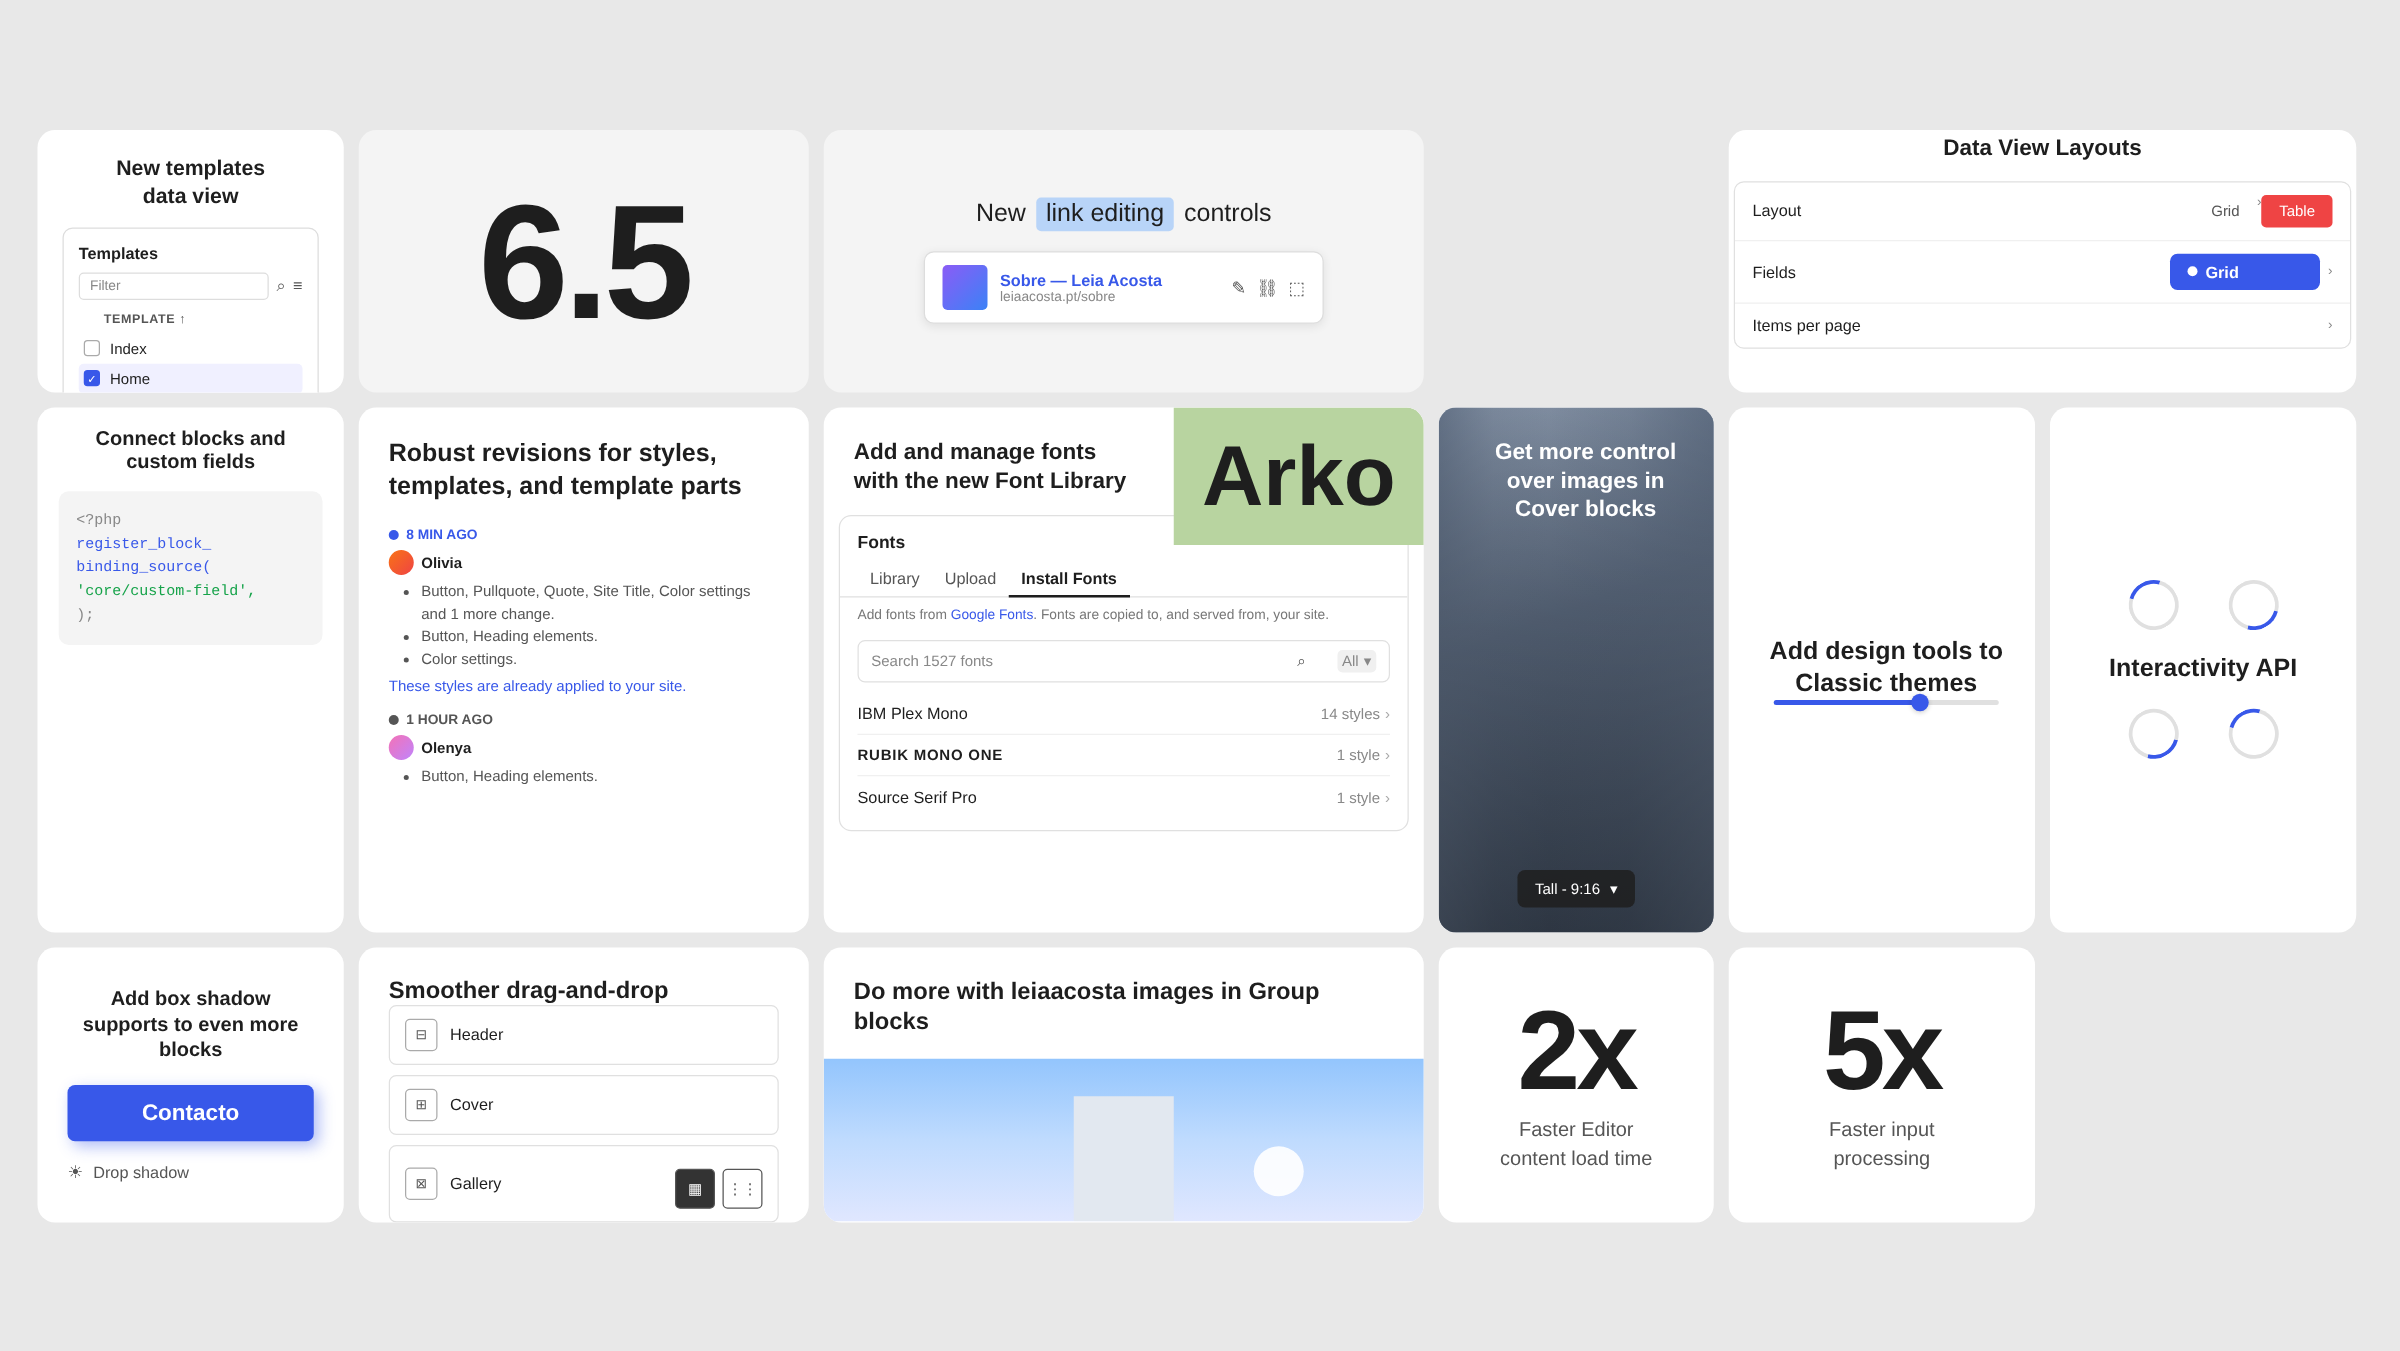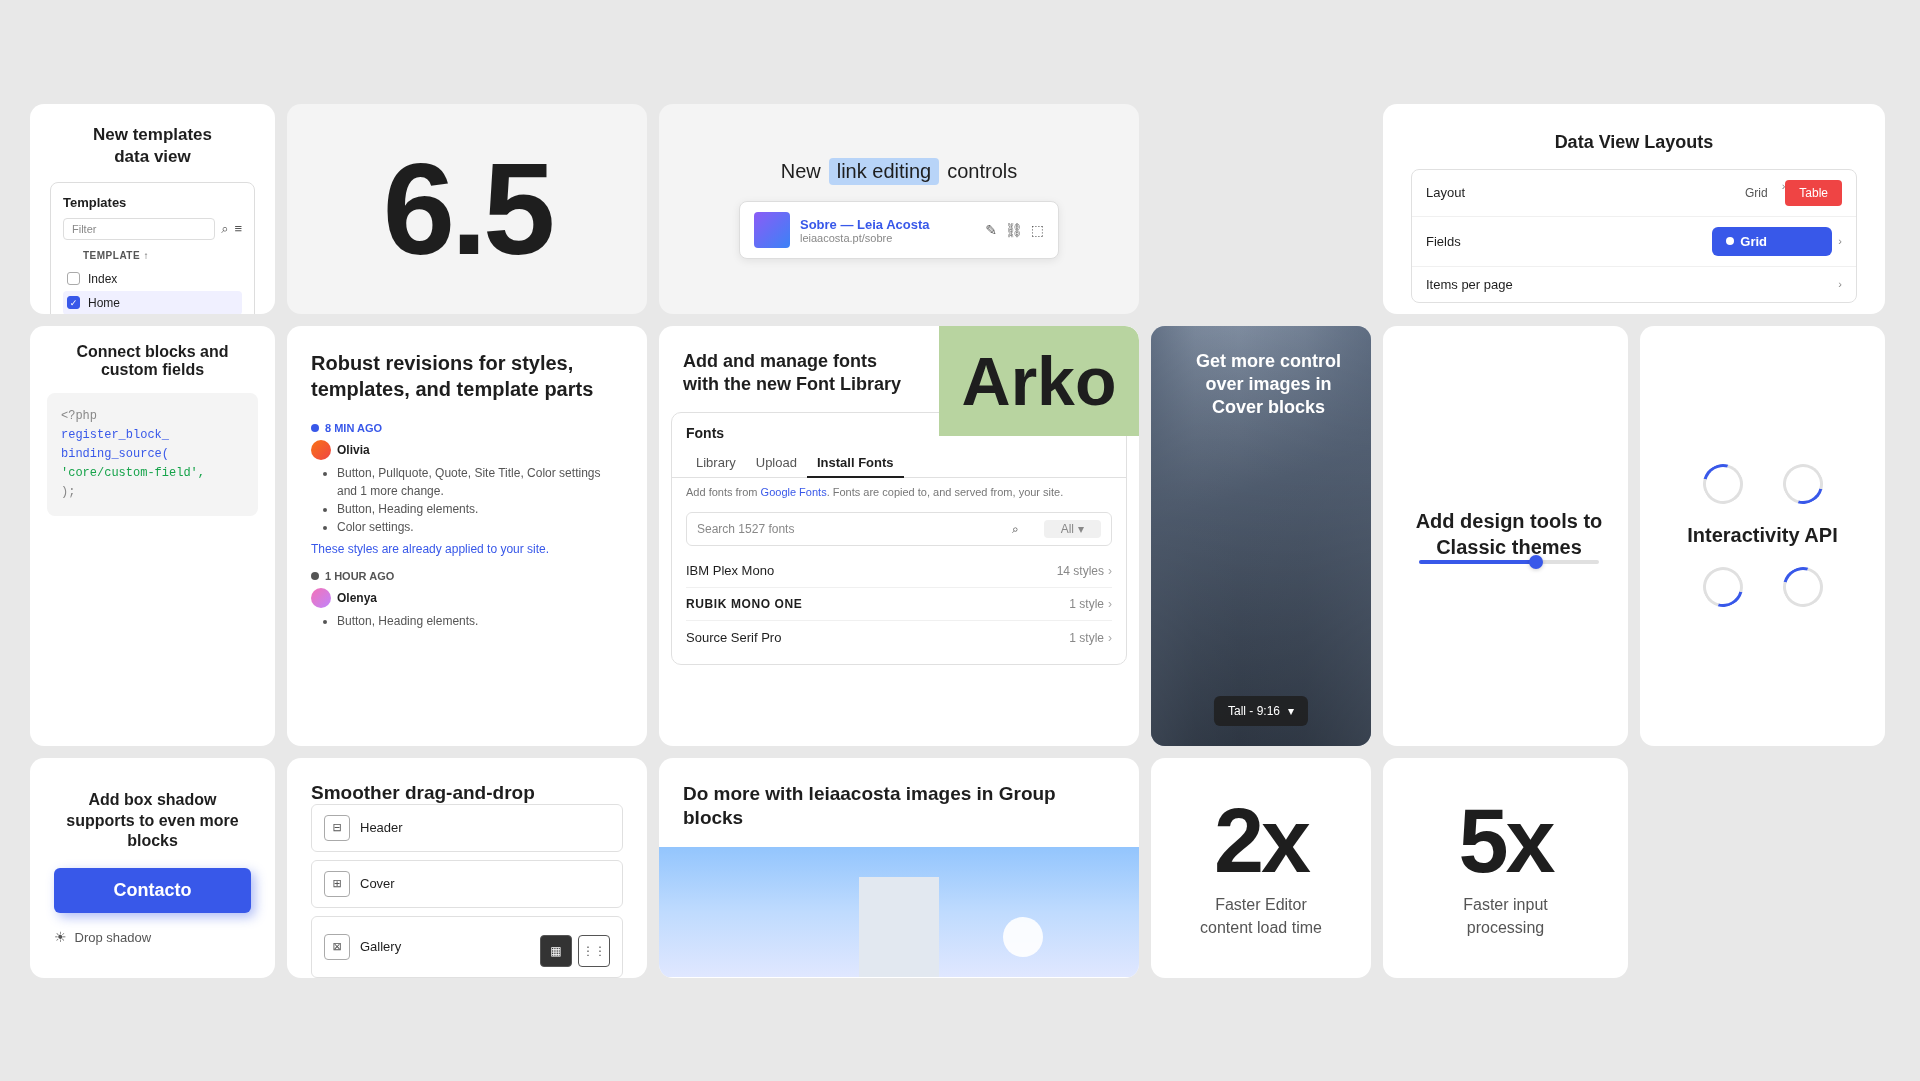--- a/index.html
+++ b/index.html
@@ -178,21 +178,21 @@
     .link-info { flex: 1; }
     .link-name { font-size: 13px; font-weight: 600; color: #3858e9; }
     .link-url { font-size: 11px; color: #888; }
     .link-actions { display: flex; gap: 8px; color: #555; font-size: 14px; }
 
     
     .card-dataview {
       grid-column: 5;
       grid-row: 1;
       grid-column: 5 / 7;
-      padding: 28px;
+      padding: 4px;
     }
     .card-dataview h2 {
       font-size: 18px;
       font-weight: 700;
       text-align: center;
       color: #1e1e1e;
       margin-bottom: 16px;
     }
     .dataview-panel {
       background: #fff;
@@ -845,21 +845,21 @@
         <span class="fonts-tab">Library</span>
         <span class="fonts-tab">Upload</span>
         <span class="fonts-tab active">Install Fonts</span>
       </div>
       <div class="fonts-desc">
         Add fonts from <span style="color:#3858e9;">Google Fonts</span>. Fonts are copied to, and served from, your site.
       </div>
       <div class="fonts-search">
         <span>Search 1527 fonts</span>
         <span style="margin-left:auto; color:#555;">⌕</span>
-        <span style="background:#f0f0f0; border-radius:4px; padding:2px 17px; font-size:12px; display:flex; align-items:center; gap:4px;margin-left:19px;">
+        <span style="background:#f0f0f0; border-radius:4px; padding:2px 4px; font-size:12px; display:flex; align-items:center; gap:4px;margin-left:19px;">
           <span>All</span>
           <span>▾</span>
         </span>
       </div>
       <div class="fonts-list">
         <div class="font-item">
           <span class="font-name">IBM Plex Mono</span>
           <span class="font-styles">14 styles <span class="font-arrow">›</span></span>
         </div>
         <div class="font-item">

